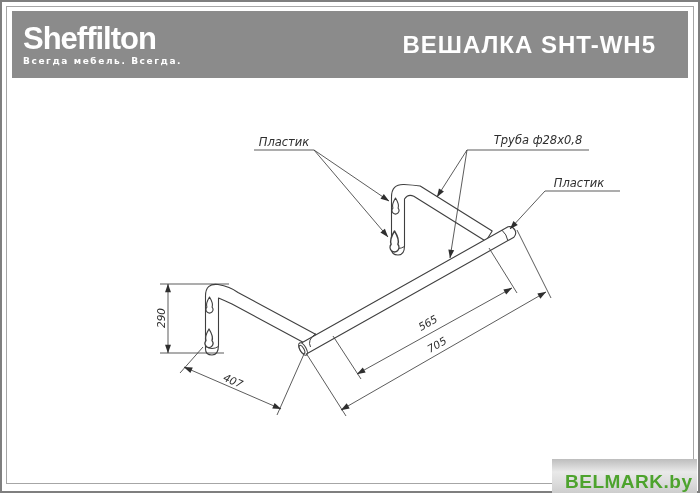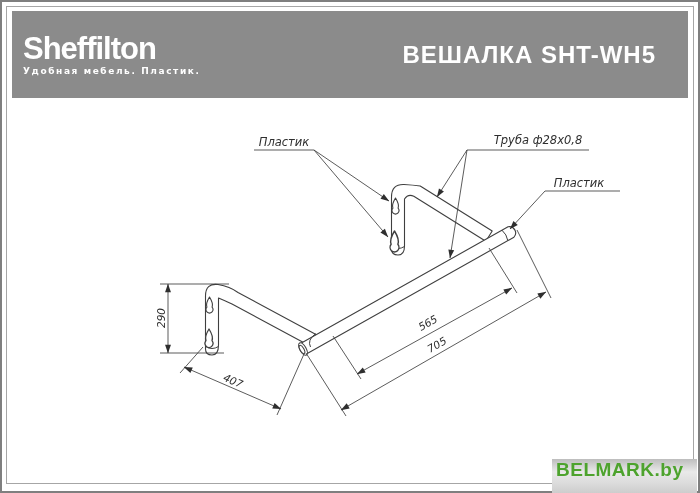--- a/index.html
+++ b/index.html
@@ -2,52 +2,52 @@
 <html><head>
 <meta charset="utf-8">
 <style>
   html,body{margin:0;padding:0;background:#fff;}
   #page{position:relative;width:700px;height:493px;background:#fff;overflow:hidden;
         font-family:"Liberation Sans",sans-serif;}
   
   .frame-outer{position:absolute;inset:0;border:2px solid #7f7f7f;pointer-events:none;z-index:5;}
   .frame-inner{position:absolute;left:6px;top:6px;right:6px;bottom:9px;border:1px solid #a6a6a6;pointer-events:none;z-index:5;}
   
-  .header{position:absolute;left:12px;top:11px;right:12px;height:87px;background:#8b8b8b;
+  .header{position:absolute;left:12px;top:11px;right:12px;height:67px;background:#8b8b8b;
           display:flex;align-items:center;justify-content:space-between;z-index:2;}
   .logo-wrap{padding-left:11px;line-height:1;}
   .logo-text{color:#fff;font-weight:bold;font-size:31px;letter-spacing:-1px;
              font-family:"Liberation Sans",sans-serif;}
   .logo-tagline{color:#fff;font-weight:bold;font-size:9px;letter-spacing:1.6px;margin-top:3px;
                 font-family:"DejaVu Sans",sans-serif;}
   .header-title{color:#fff;font-weight:bold;font-size:24px;letter-spacing:1px;padding-right:32px;
                 font-family:"Liberation Sans",sans-serif;}
   
   svg.drawing{position:absolute;left:0;top:0;z-index:1;}
   .geo{fill:#fff;stroke:#3f3f3f;stroke-width:1.1;stroke-linejoin:round;}
   .seam{fill:none;stroke:#3f3f3f;stroke-width:1;}
   .ann{fill:none;stroke:#3f3f3f;stroke-width:0.85;}
   .dimtxt{font-family:"DejaVu Sans",sans-serif;font-style:italic;font-size:10.5px;fill:#2e2e2e;}
   .lbltxt{font-family:"DejaVu Sans",sans-serif;font-style:italic;font-size:11.5px;fill:#2e2e2e;}
   
   .watermark-box{position:absolute;left:552px;top:459px;right:3px;bottom:0;z-index:6;
       background:linear-gradient(180deg,#bdbdbd 0%,#e9e9e9 38%,#dcdcdc 70%,#cdcdcd 100%);
-      display:flex;align-items:flex-start;}
+      display:flex;align-items:flex-end;padding-left:9px;}
   .watermark-text{font-weight:bold;font-size:19px;padding-left:4px;letter-spacing:0.5px;
       color:#4da32d;font-family:"Liberation Sans",sans-serif;cursor:pointer;}
 </style>
 </head>
 <body>
 
 <div id="page">
 
   <div class="header">
     <div class="logo-wrap">
       <div class="logo-text">Sheffilton</div>
-      <div class="logo-tagline">Удобная мебель. Пластик.</div>
+      <div class="logo-tagline">Всегда мебель. Всегда.</div>
     </div>
     <div class="header-title">ВЕШАЛКА SHT-WH5</div>
   </div>
 
   <svg class="drawing" width="700" height="493" viewBox="0 0 700 493">
     <defs>
       <marker id="arr" viewBox="0 0 10 8" refX="9.3" refY="4" markerWidth="9.5" markerHeight="7.6" orient="auto-start-reverse" markerUnits="userSpaceOnUse">
         <path d="M0.6,0.9 L9.6,4 L0.6,7.1 Z" fill="#2e2e2e"></path>
       </marker>
       <path id="hookdrop" d="M0,0 C2.8,4.5 3.6,7.5 2.6,10.2 A3.4,3.6 0 1 1 -2.6,10.2 C-3.6,7.5 -2.8,4.5 0,0 Z"></path>

